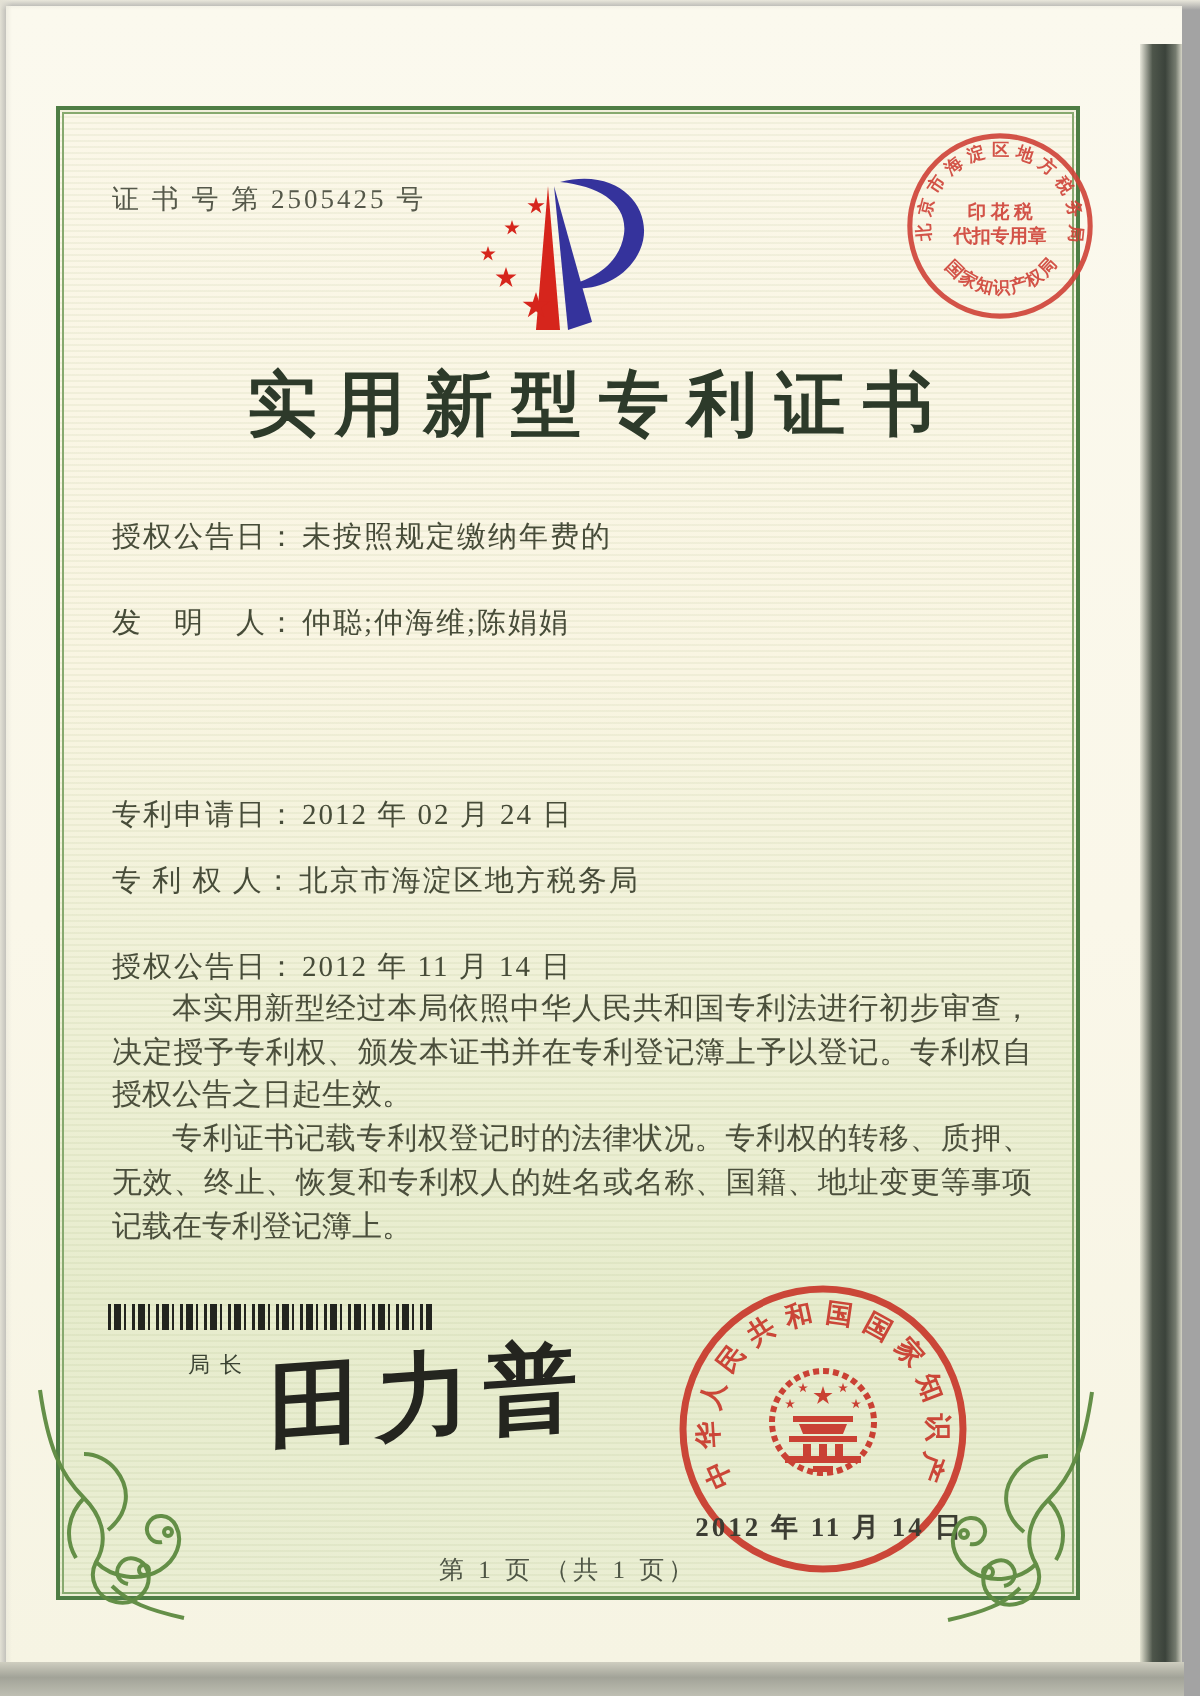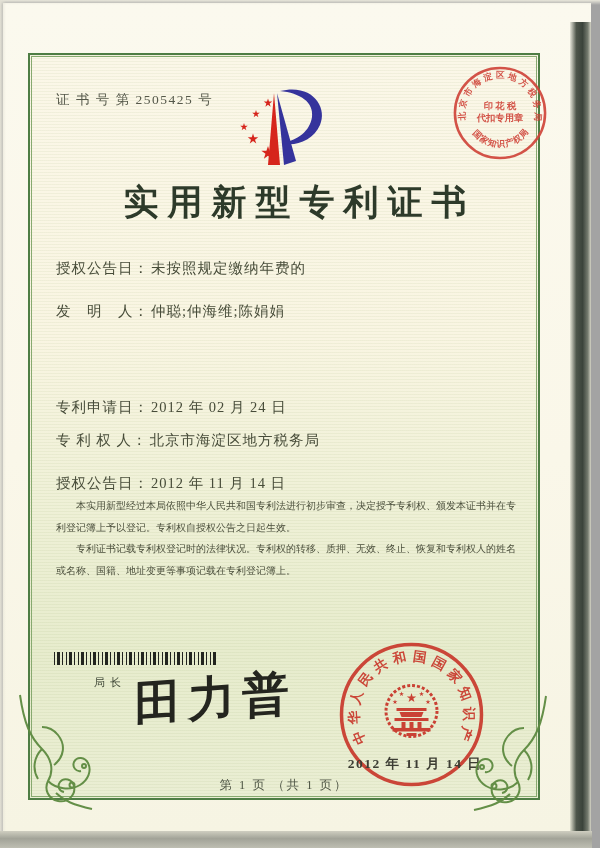--- a/index.html
+++ b/index.html
@@ -33,21 +33,21 @@
   .cert-number { position:absolute; left:26px; top:36px; font-size:13.5px; color:#55584a; letter-spacing:1.5px; }
 
   .logo { position:absolute; left:200px; top:22px; width:104px; height:98px; }
 
   .title { position:absolute; left:0; right:0; top:124px; text-align:center; padding-left:31px;
            font-size:35px; font-weight:700; letter-spacing:9px; color:#2d3a2a; }
 
   .field-row { position:absolute; left:26px; right:20px; font-size:14.5px; color:#474c39; letter-spacing:1px; white-space:nowrap; }
   .f-label { margin-right:2px; }
 
-  .body-text { position:absolute; left:26px; right:22px; top:440px; font-size:10px; line-height:21.7px;
+  .body-text { position:absolute; left:26px; right:22px; top:440px; font-size:15px; line-height:21.7px;
                color:#4b4f3c; text-align:justify; }
   .body-text p { text-indent:2em; margin:0; }
 
   .barcode { position:absolute; left:24px; top:597px; width:162px; height:13px;
              background:repeating-linear-gradient(90deg,
                #22241f 0 1.5px, rgba(0,0,0,0) 1.5px 3px,
                #22241f 3px 6.5px, rgba(0,0,0,0) 6.5px 8px,
                #22241f 8px 9px, rgba(0,0,0,0) 9px 12px); }
 
   .director-label { position:absolute; left:64px; top:620px; font-size:11px; letter-spacing:5px; color:#3c4434; }

